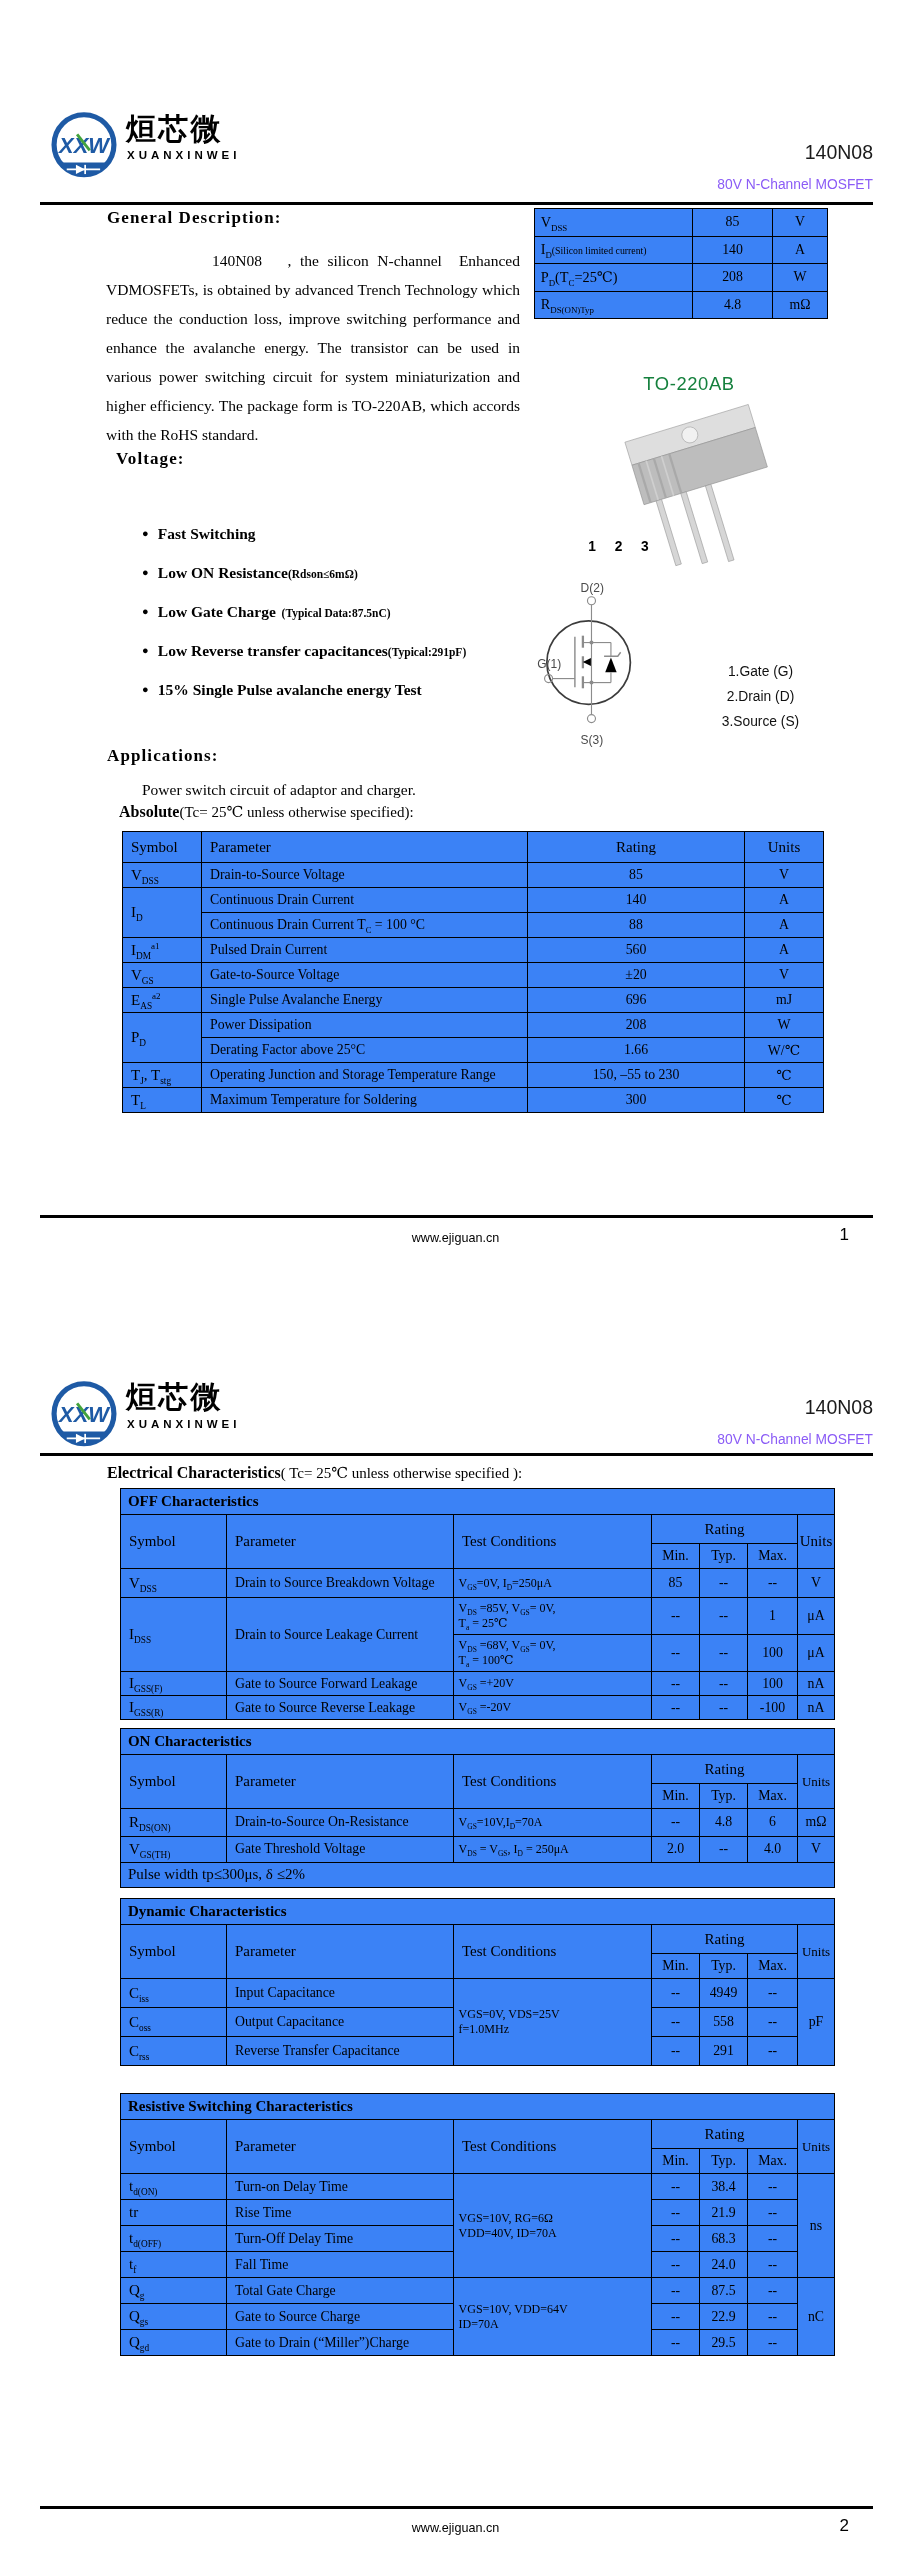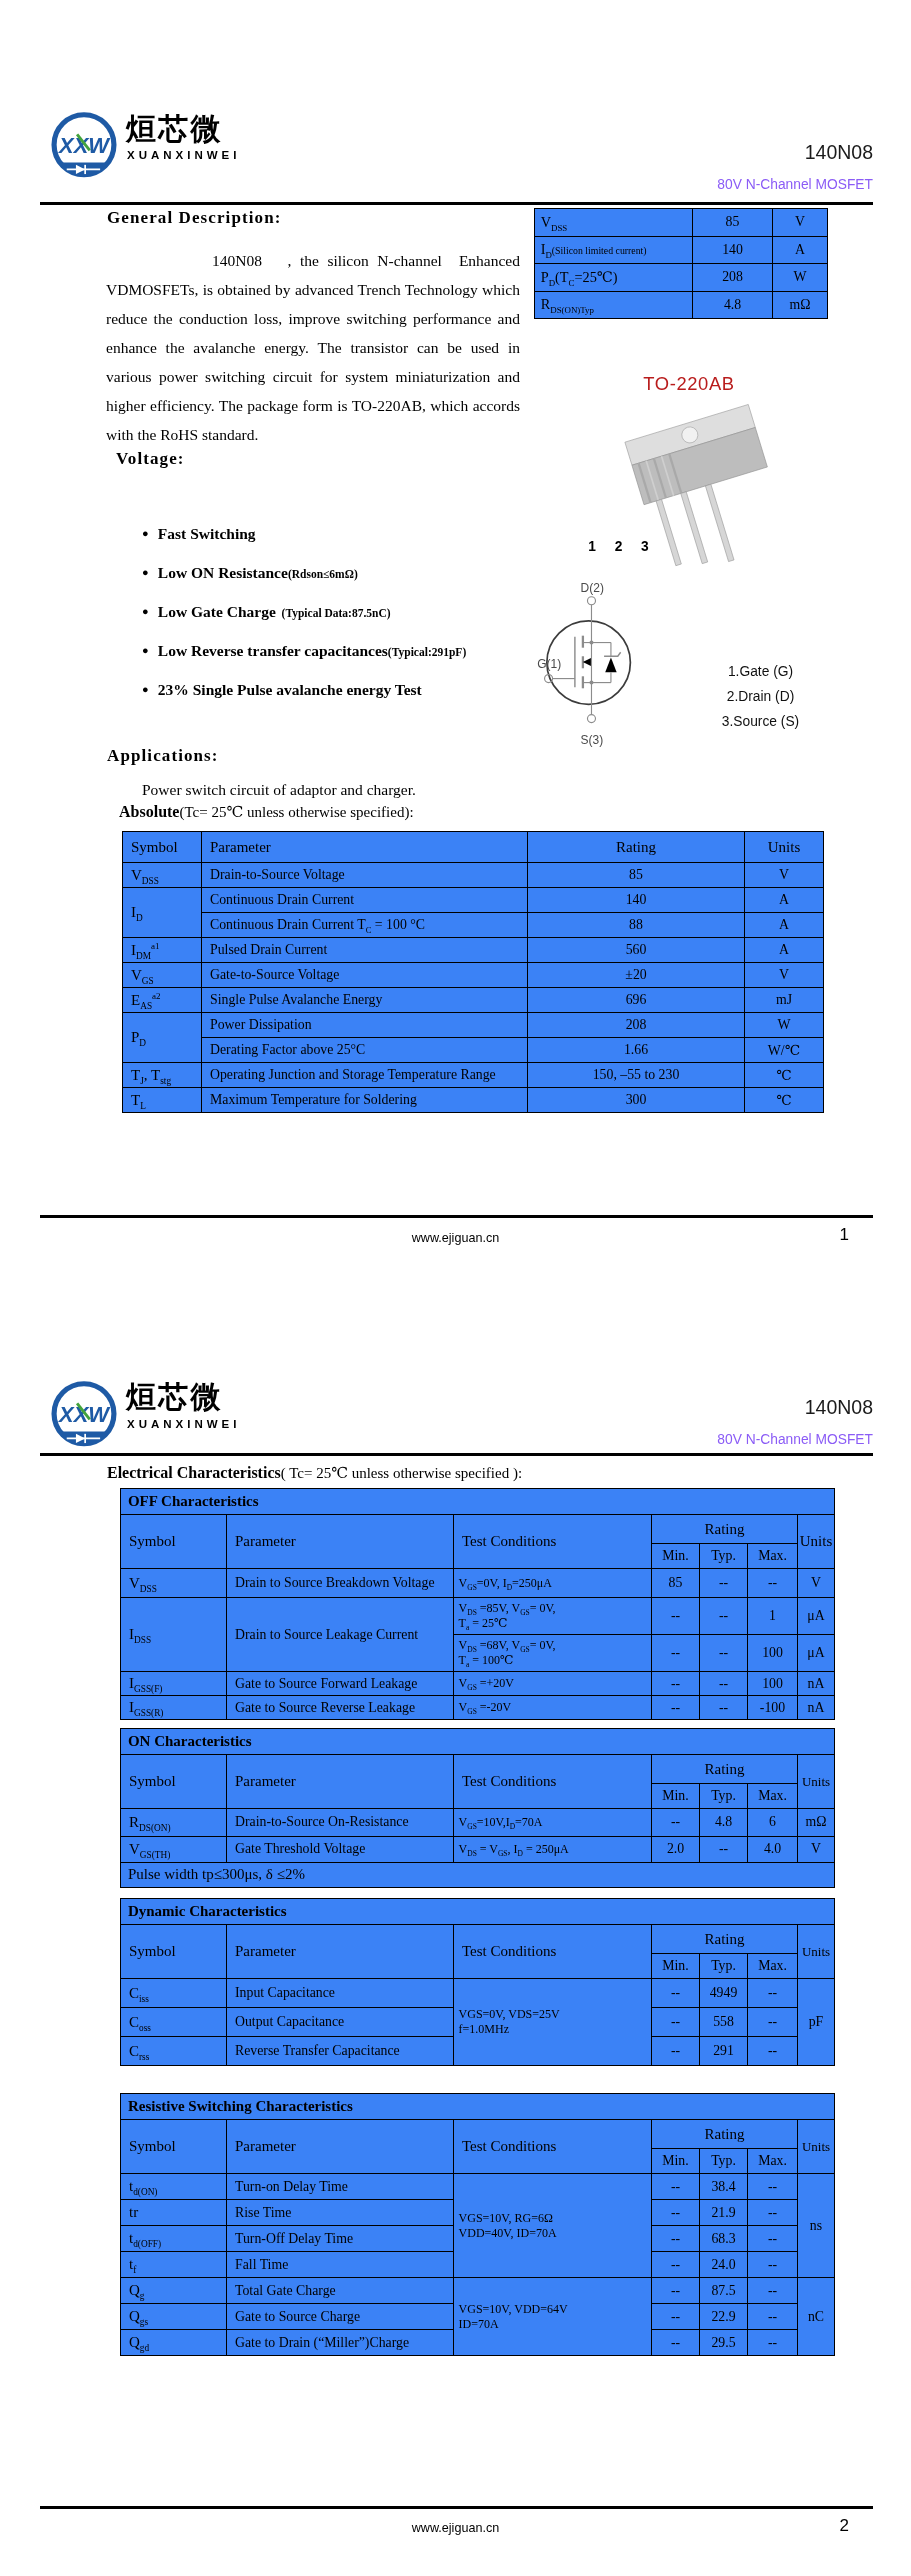--- a/index.html
+++ b/index.html
@@ -36,21 +36,21 @@
   .va{font-size:13.8px;text-align:center;}
   .un{font-size:13.8px;text-align:center;}
   .wrapu{white-space:normal;word-break:break-all;line-height:1.1;}
   .r42{height:24px}.r44{height:25px}.r45{height:26px}.r46{height:26px}.r48{height:27.5px}
   .r50{height:29px}.r54{height:31px}.r64{height:37px}
   .sum-label{font-size:14.3px;padding-left:5.7px !important;}
   .sum-note{font-size:9.8px;}
   .legend{font-size:13.8px;line-height:25px;text-align:center;color:#111;}
   .footer-site{font-size:12.6px;text-align:center;width:100%;}
   .footer-pg{font-size:17px;}
-  .pkg-label{font-size:18.4px;text-align:center;color:#b91c1c;letter-spacing:0.6px;}
+  .pkg-label{font-size:18.4px;text-align:center;color:#15803d;letter-spacing:0.6px;}
 </style>
 </head>
 <body>
 
 <div class="page">
 
   <svg class="abs" style="left:46px;top:109px;" width="76" height="76" viewBox="0 0 132 132">
     <circle cx="66" cy="62" r="52" fill="none" stroke="#1e5aa5" stroke-width="9"></circle>
     <text x="66" y="77" text-anchor="middle" font-family="Liberation Sans, DejaVu Sans, sans-serif" font-size="38" font-style="italic" font-weight="bold" fill="#1e5aa5">XXW</text>
     <path d="M54,44 L76,72" stroke="#43a33c" stroke-width="5"></path>
@@ -150,21 +150,21 @@
     <div>2.Drain (D)</div>
     <div>3.Source (S)</div>
   </div>
 
   <div class="abs h1" style="left:116px;top:449px;">Voltage:</div>
   <div class="abs" style="left:142px;top:525px;">
     <div class="feat-item"><span class="feat-bullet">●</span><span class="feat-main">Fast Switching</span><span class="feat-note"></span></div>
     <div class="feat-item"><span class="feat-bullet">●</span><span class="feat-main">Low ON Resistance</span><span class="feat-note">(Rdson≤6mΩ)</span></div>
     <div class="feat-item"><span class="feat-bullet">●</span><span class="feat-main">Low Gate Charge</span><span class="feat-note">&nbsp;&nbsp;(Typical Data:87.5nC)</span></div>
     <div class="feat-item"><span class="feat-bullet">●</span><span class="feat-main">Low Reverse transfer capacitances</span><span class="feat-note">(Typical:291pF)</span></div>
-    <div class="feat-item"><span class="feat-bullet">●</span><span class="feat-main">23% Single Pulse avalanche energy Test</span><span class="feat-note"></span></div>
+    <div class="feat-item"><span class="feat-bullet">●</span><span class="feat-main">15% Single Pulse avalanche energy Test</span><span class="feat-note"></span></div>
   </div>
 
   <div class="abs h1" style="left:107px;top:746px;">Applications:</div>
   <div class="abs app-text" style="left:142px;top:781px;">Power switch circuit of adaptor and charger.</div>
 
   <div class="abs" style="left:119px;top:803px;">
     <span class="cap-bold">Absolute</span><span class="cap-rest">(Tc= 25℃  unless otherwise specified):</span>
   </div>
   <table class="t abs" style="left:122px;top:831px;width:701px;">
     <colgroup>

